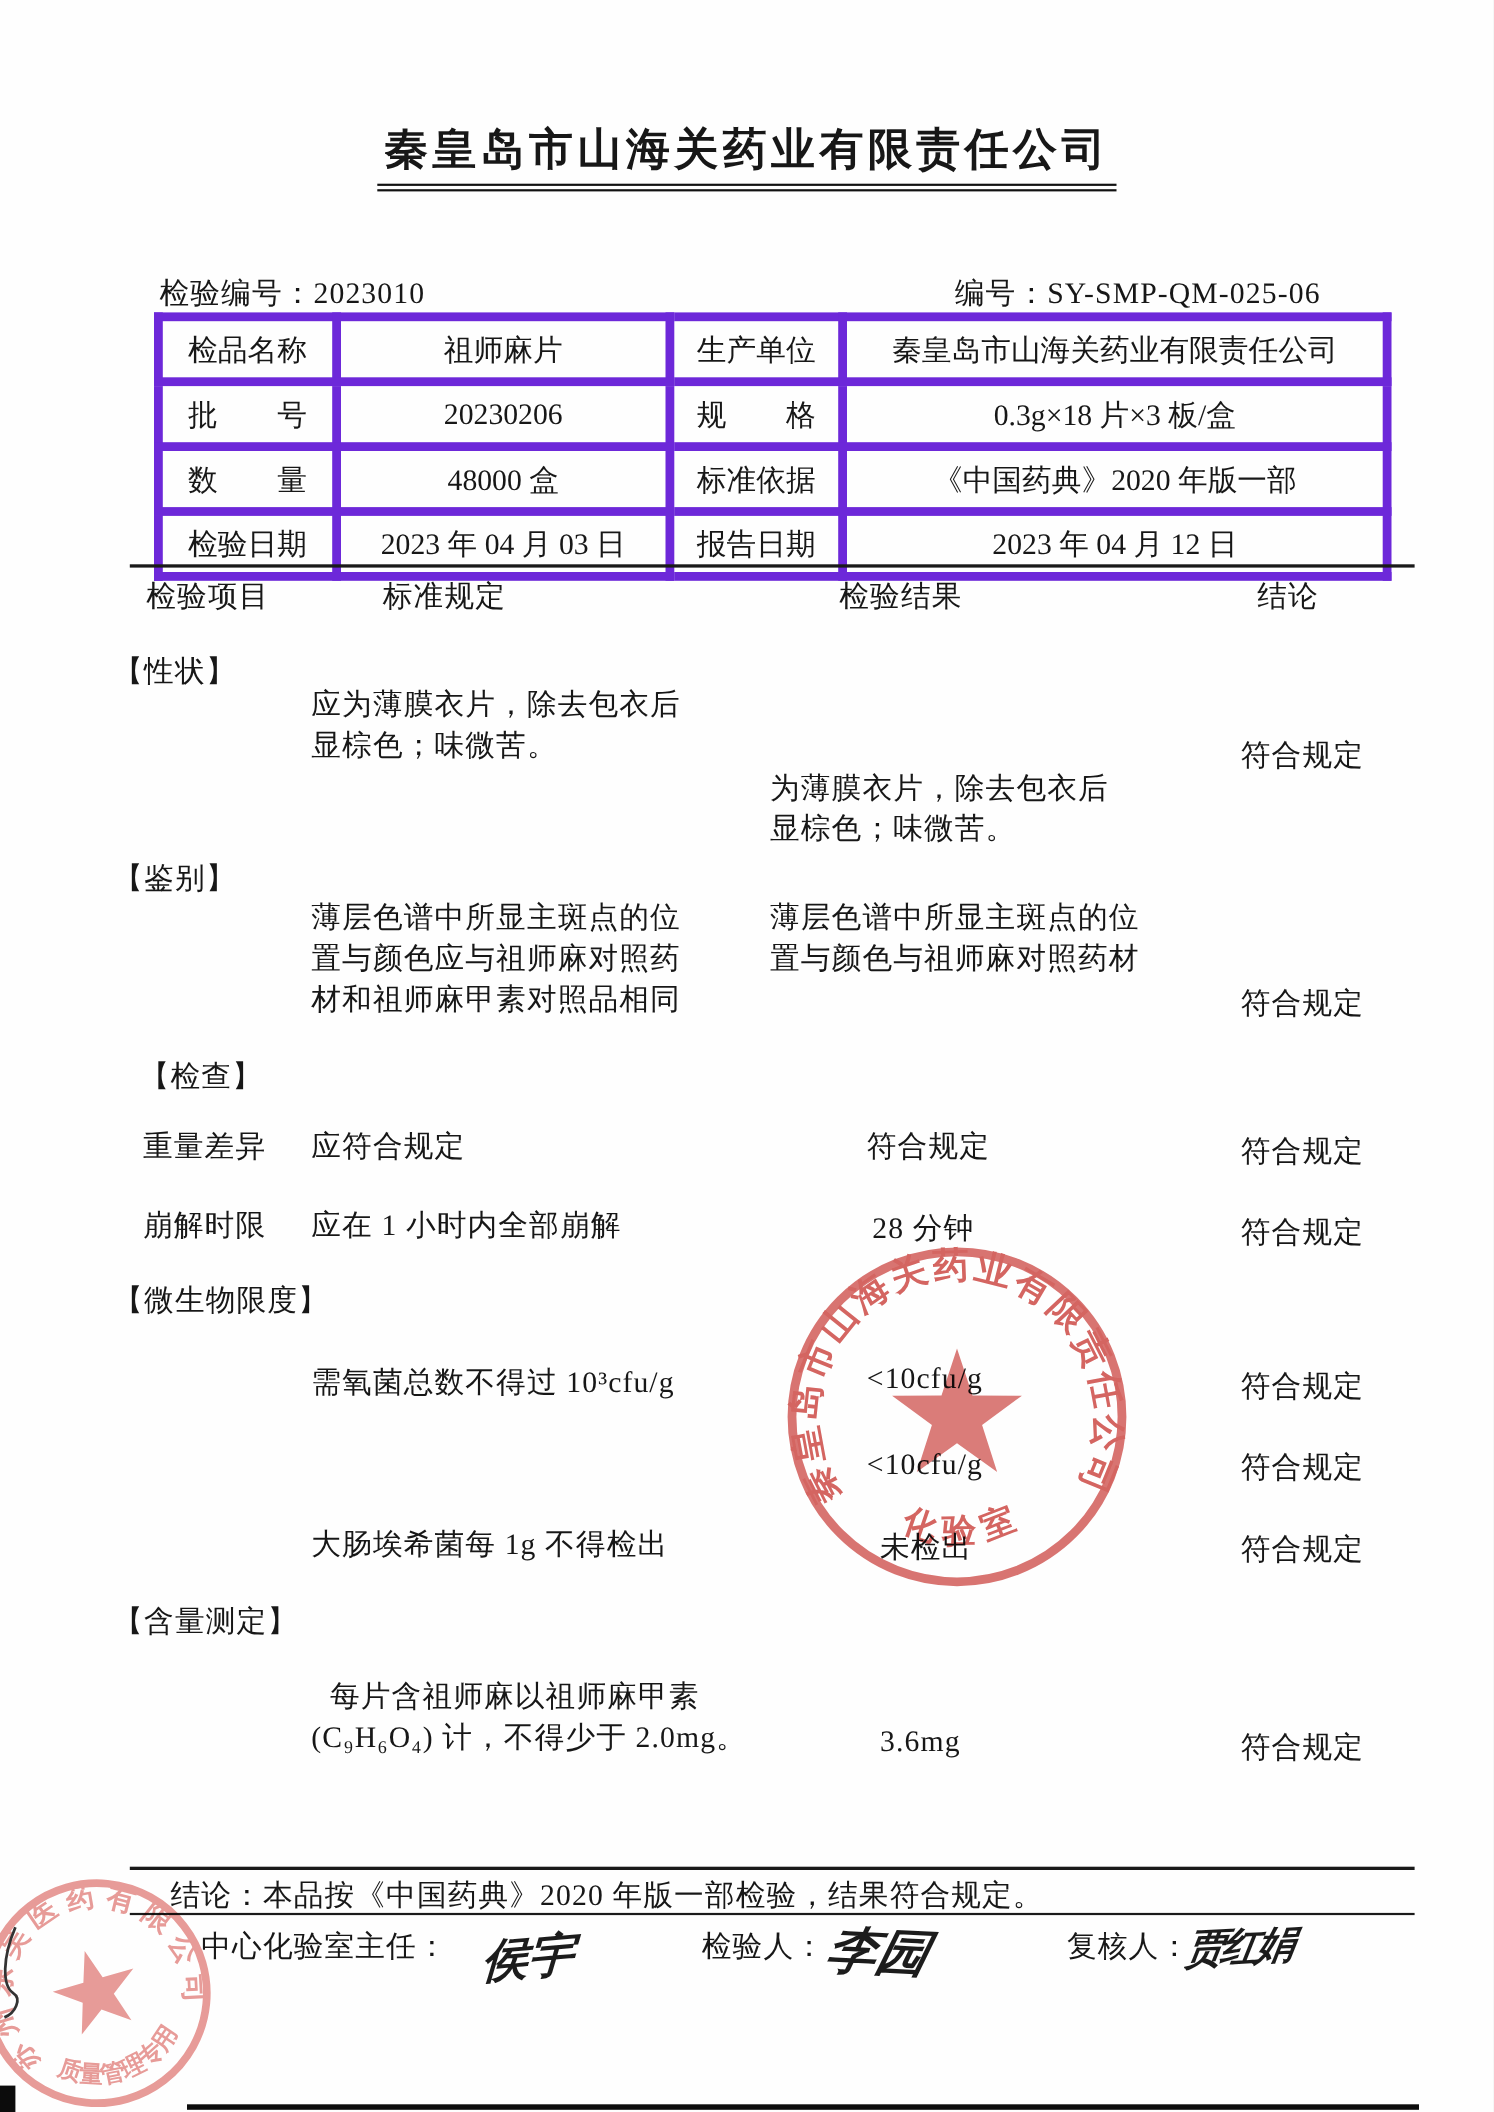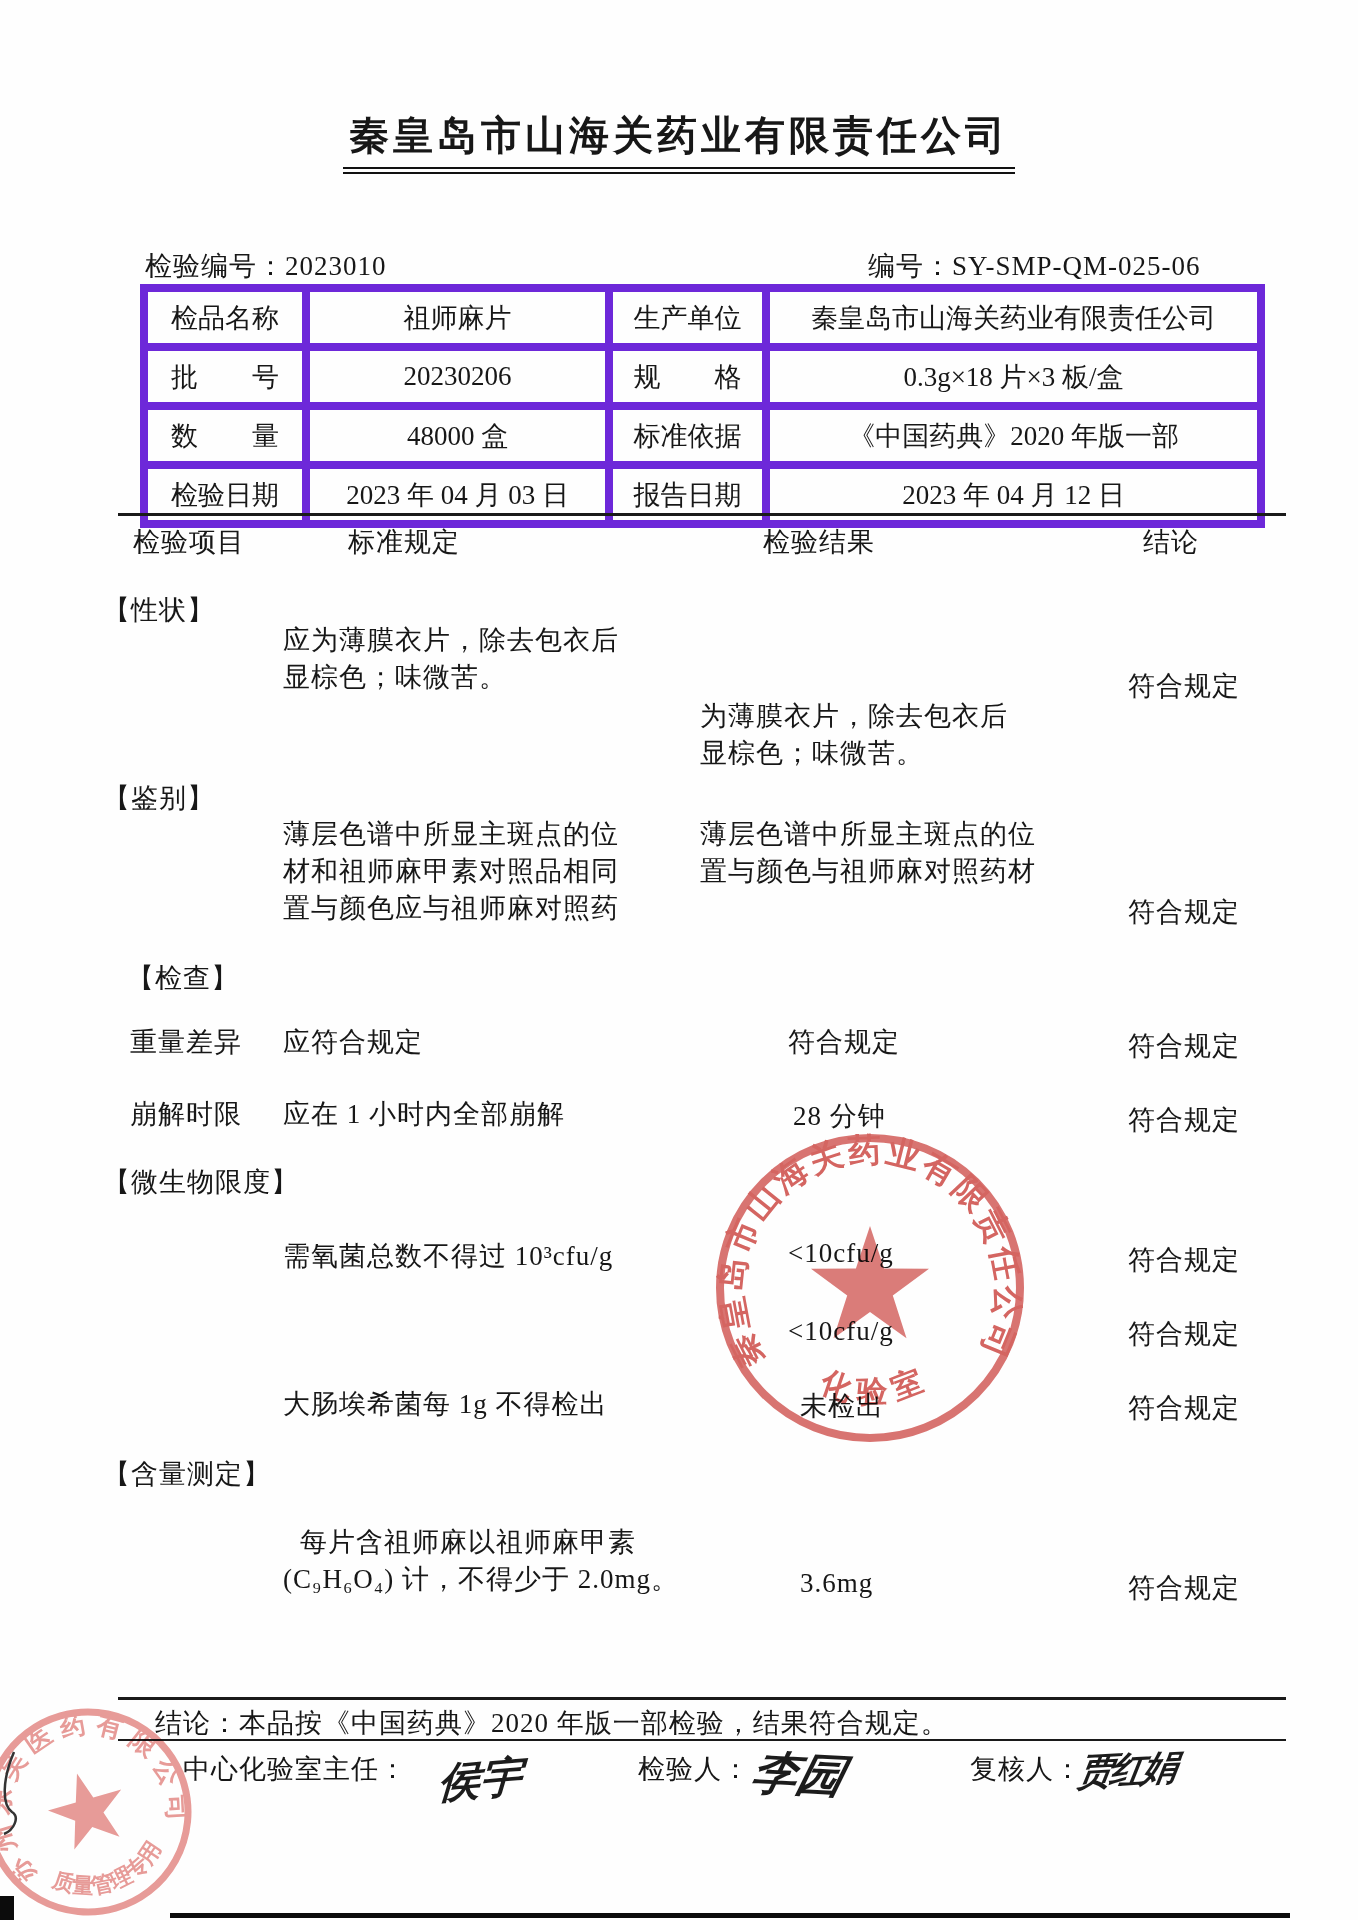--- a/index.html
+++ b/index.html
@@ -92,22 +92,22 @@
   </div>
   <div class="abs t lines" style="left:700px;top:652px;margin-top:46px;">
     <span>为薄膜衣片，除去包衣后</span>
     <span>显棕色；味微苦。</span>
   </div>
   <div class="abs t" style="left:1128px;top:668px;">符合规定</div>
 
   <div class="abs t" style="left:103px;top:780px;">【鉴别】</div>
   <div class="abs t lines" style="left:283px;top:816px;">
     <span>薄层色谱中所显主斑点的位</span>
+    <span>置与颜色应与祖师麻对照药</span>
     <span>材和祖师麻甲素对照品相同</span>
-    <span>置与颜色应与祖师麻对照药</span>
   </div>
   <div class="abs t lines" style="left:700px;top:816px;">
     <span>薄层色谱中所显主斑点的位</span>
     <span>置与颜色与祖师麻对照药材</span>
   </div>
   <div class="abs t" style="left:1128px;top:894px;">符合规定</div>
 
   <div class="abs t" style="left:103px;top:960px;margin-left:24px;">【检查】</div>
 
   <div class="abs t" style="left:130px;top:1024px;">重量差异</div>

